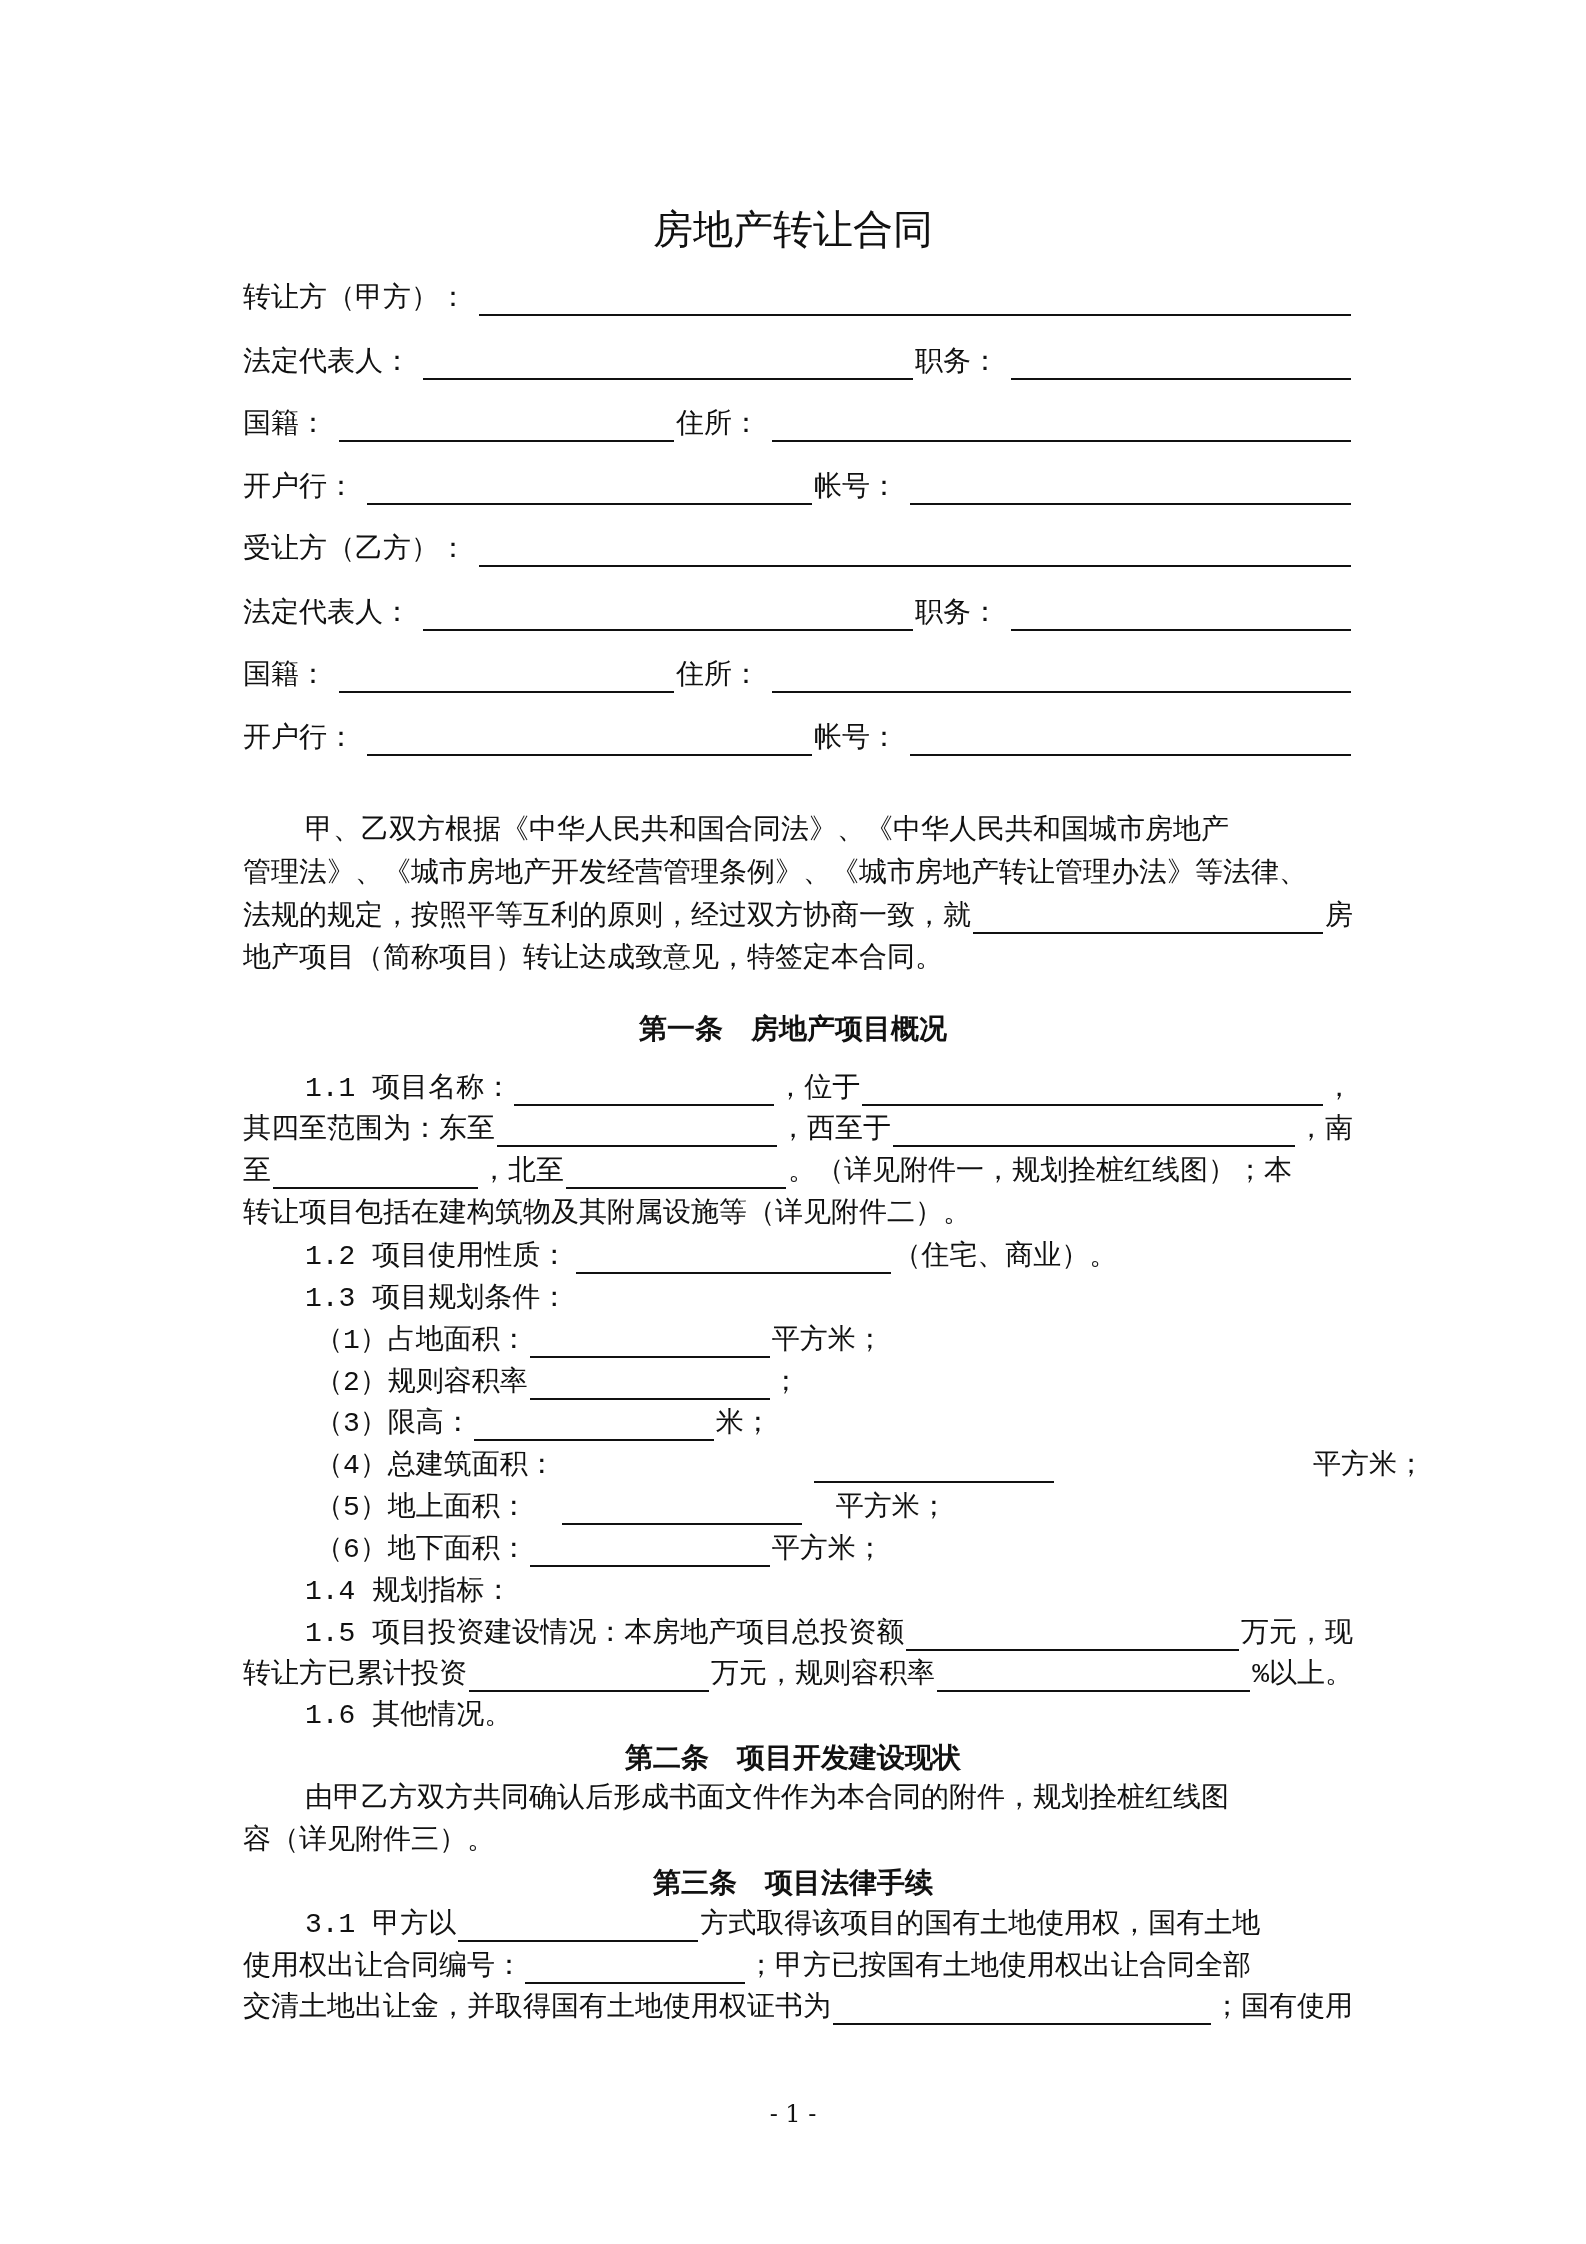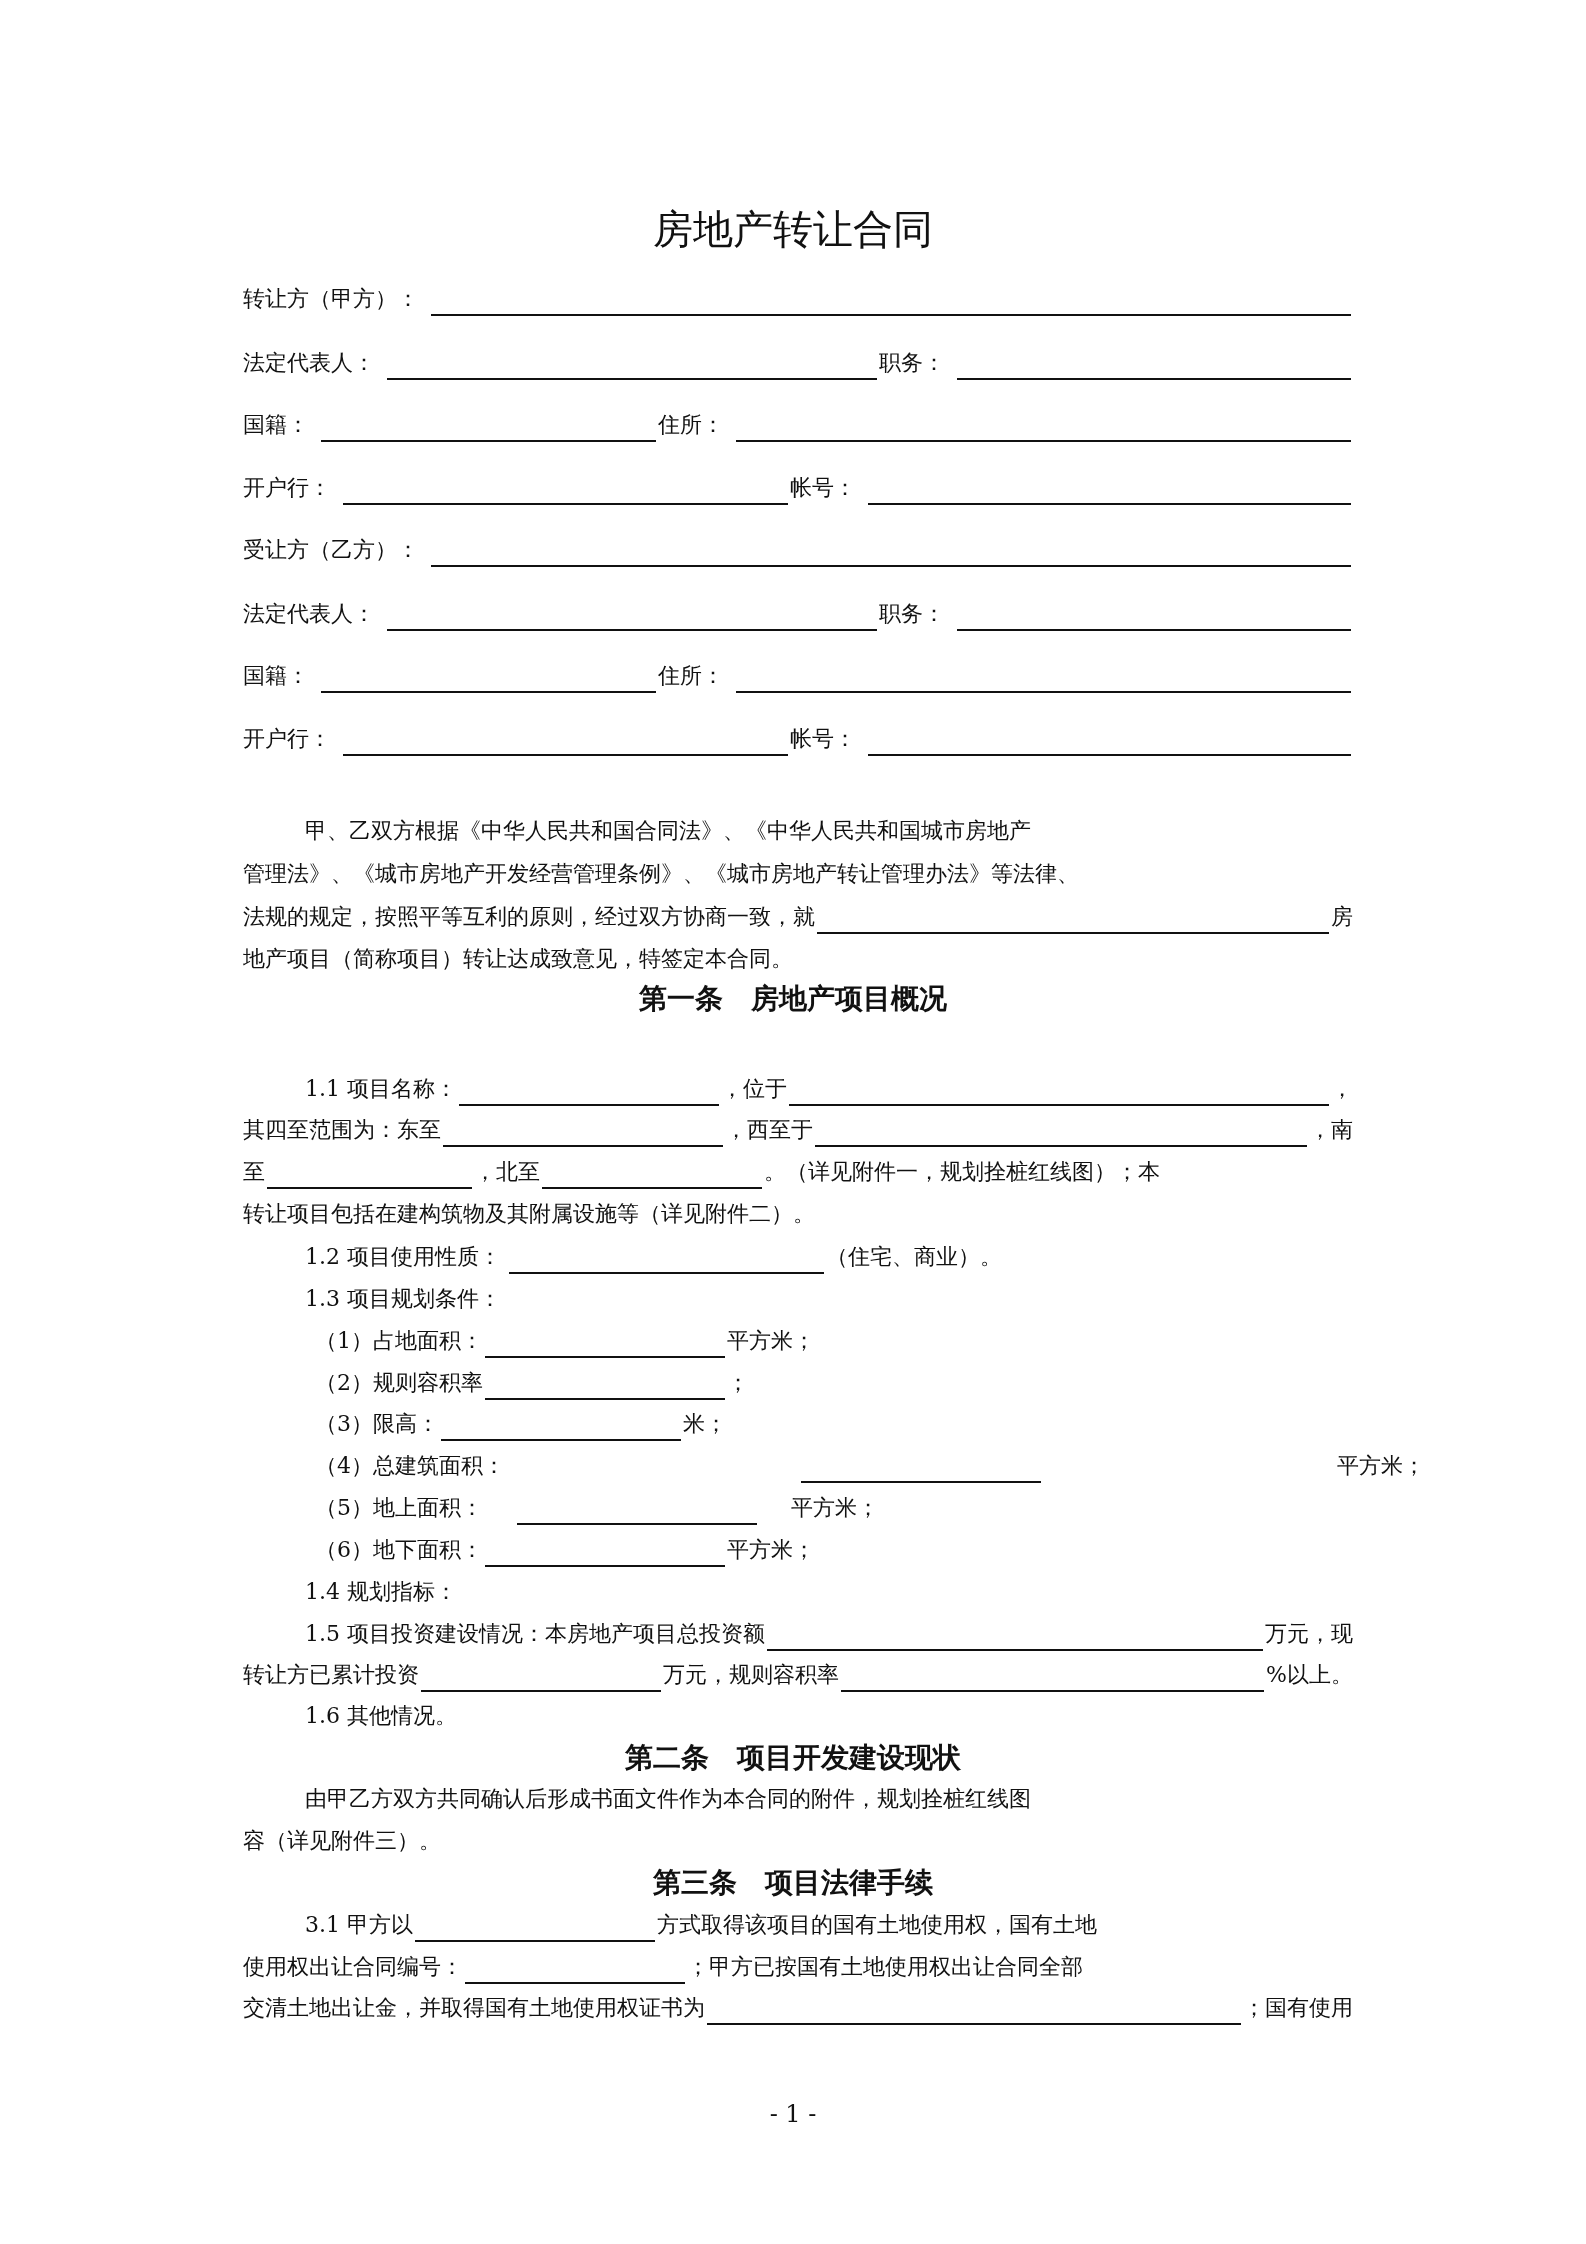--- a/index.html
+++ b/index.html
@@ -1,19 +1,19 @@
 <!DOCTYPE html>
 <html><head>
 <meta charset="utf-8">
 <style>
   html, body { margin: 0; padding: 0; background: #ffffff; }
   body { width: 1586px; height: 2244px; position: relative; overflow: hidden;
          font-family: "DejaVu Serif", "Liberation Serif", serif; color: #111; }
   .page { position: absolute; left: 0; top: 0; width: 1586px; height: 2244px; background: #fff; }
-  .line { position: absolute; left: 243px; width: 1110px; font-size: 22px; line-height: 34px; white-space: nowrap; display: flex; align-items: flex-end; }
+  .line { position: absolute; left: 243px; width: 1110px; font-size: 28px; line-height: 34px; white-space: nowrap; display: flex; align-items: flex-end; font-family: Liberation Mono, monospace; }
   .title { position: absolute; left: 0; width: 1586px; text-align: center; top: 205px; font-size: 40px; line-height: 48px; }
   .blank { display: inline-block; border-bottom: 2px solid #111; height: 28px; margin: 0 2px; flex: none; }
   .grow { flex: 1 1 auto; }
   .heading { position: absolute; left: 0; width: 1586px; text-align: center; font-size: 28px; line-height: 34px; font-weight: bold; }
   .indent { padding-left: 62px; }
   .indent2 { padding-left: 72px; }
   .pagenum { position: absolute; left: 0; width: 1586px; text-align: center; top: 2100px; font-size: 24px; }
   span { flex: none; }
 </style>
 </head>
@@ -71,21 +71,21 @@
 
   <div class="line" style="top:857px">管理法》、《城市房地产开发经营管理条例》、《城市房地产转让管理办法》等法律、</div>
   <div class="line indent" style="top:814px;width:1048px">甲、乙双方根据《中华人民共和国合同法》、《中华人民共和国城市房地产</div>
   <div class="line" style="top:900px">
     <span>法规的规定，按照平等互利的原则，经过双方协商一致，就</span>
     <span class="blank grow"></span>
     <span>房</span>
   </div>
   <div class="line" style="top:942px">地产项目（简称项目）转让达成致意见，特签定本合同。</div>
 
-  <div class="heading" style="top:982px">第一条　房地产项目概况</div>
+  <div class="heading" style="top:1012px">第一条　房地产项目概况</div>
   <div class="line indent" style="top:1072px;width:1048px">
     <span>1.1 项目名称：</span>
     <span class="blank" style="width:260px"></span>
     <span>，位于</span>
     <span class="blank grow"></span>
     <span>，</span>
   </div>
   <div class="line" style="top:1113px">
     <span>其四至范围为：东至</span>
     <span class="blank" style="width:280px"></span>

